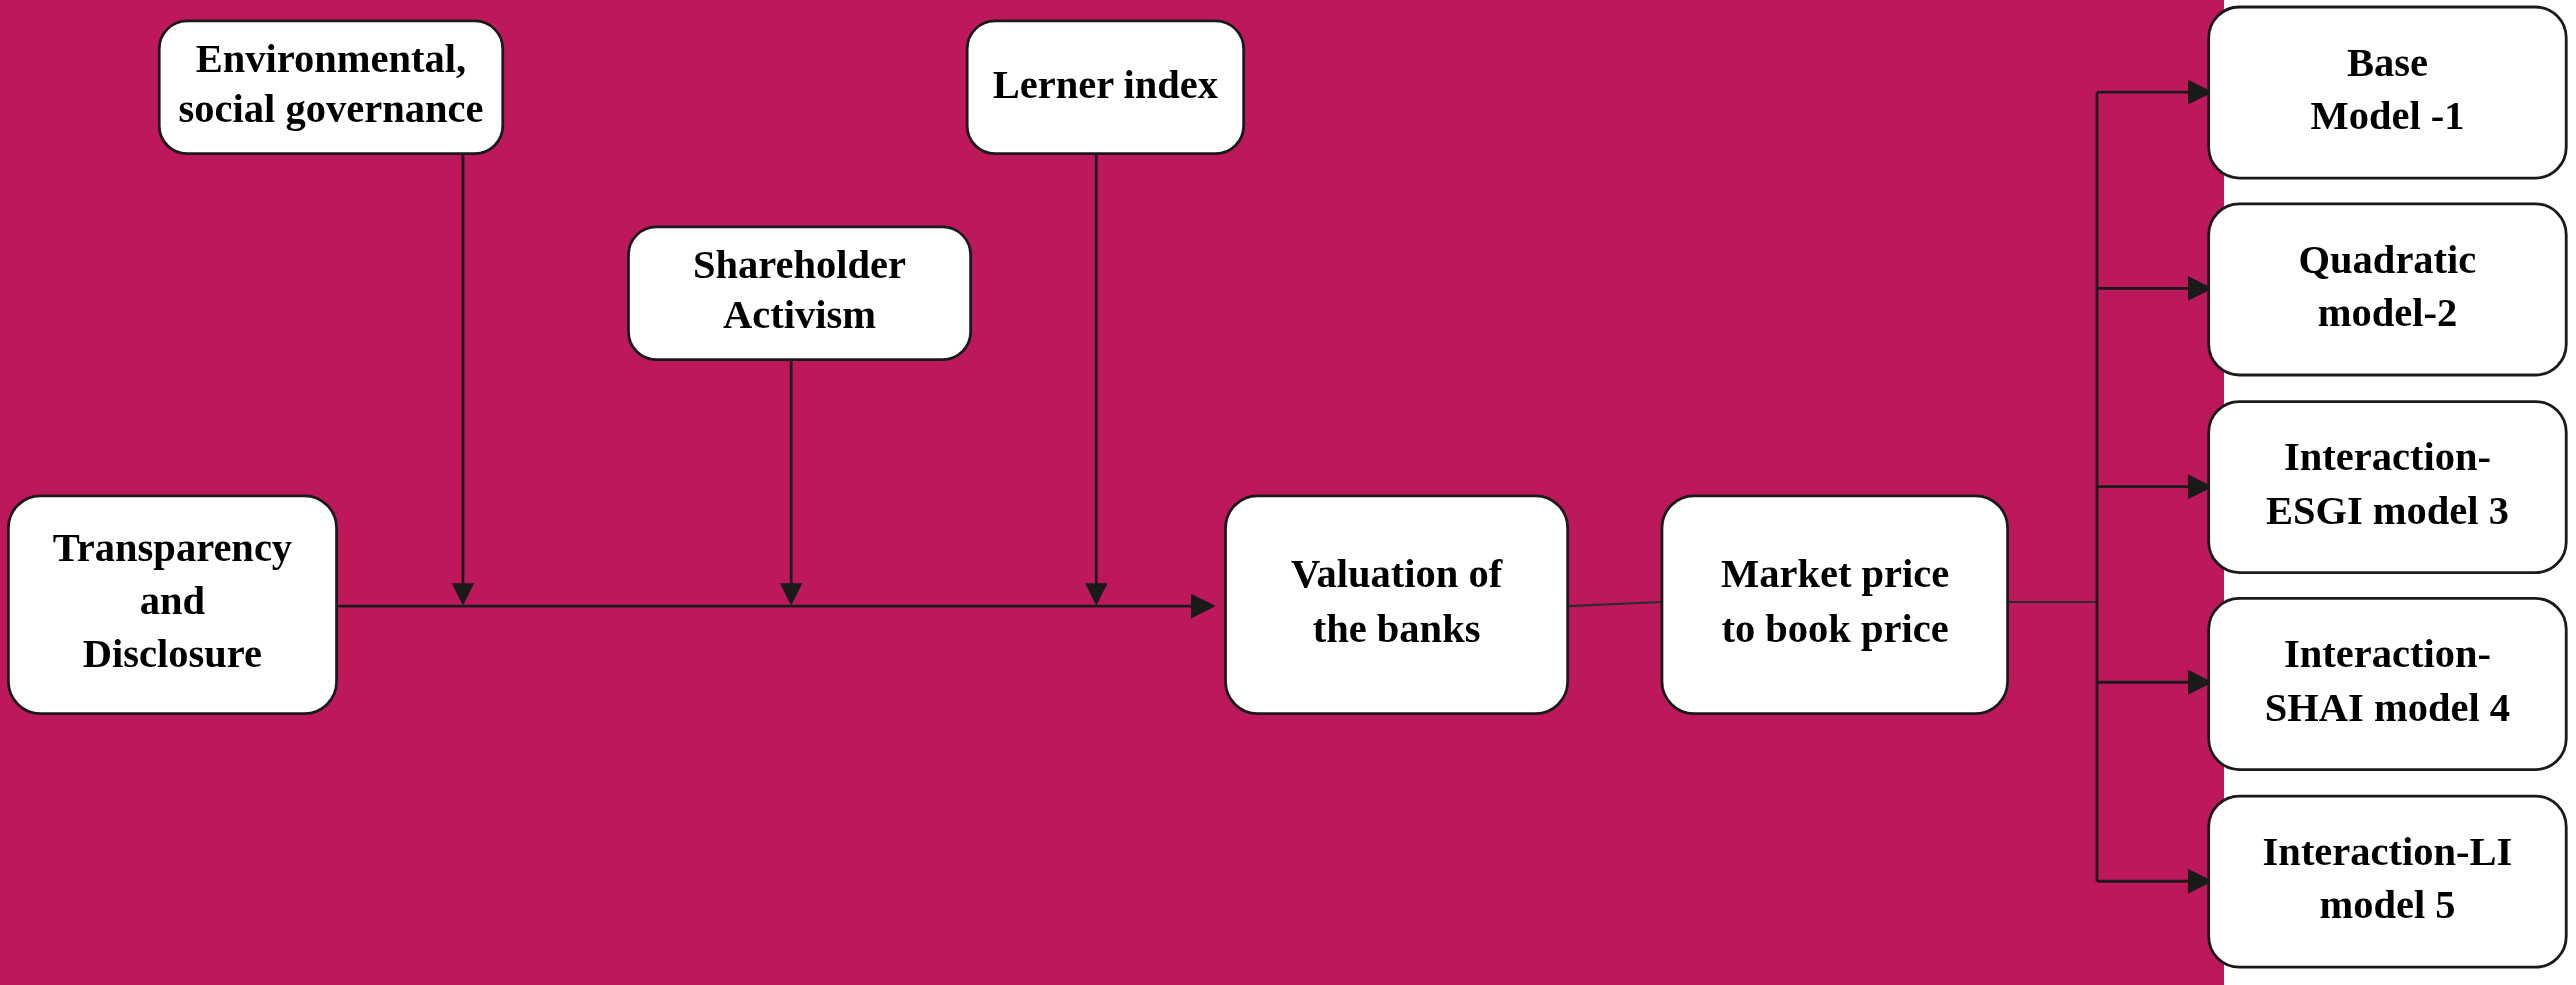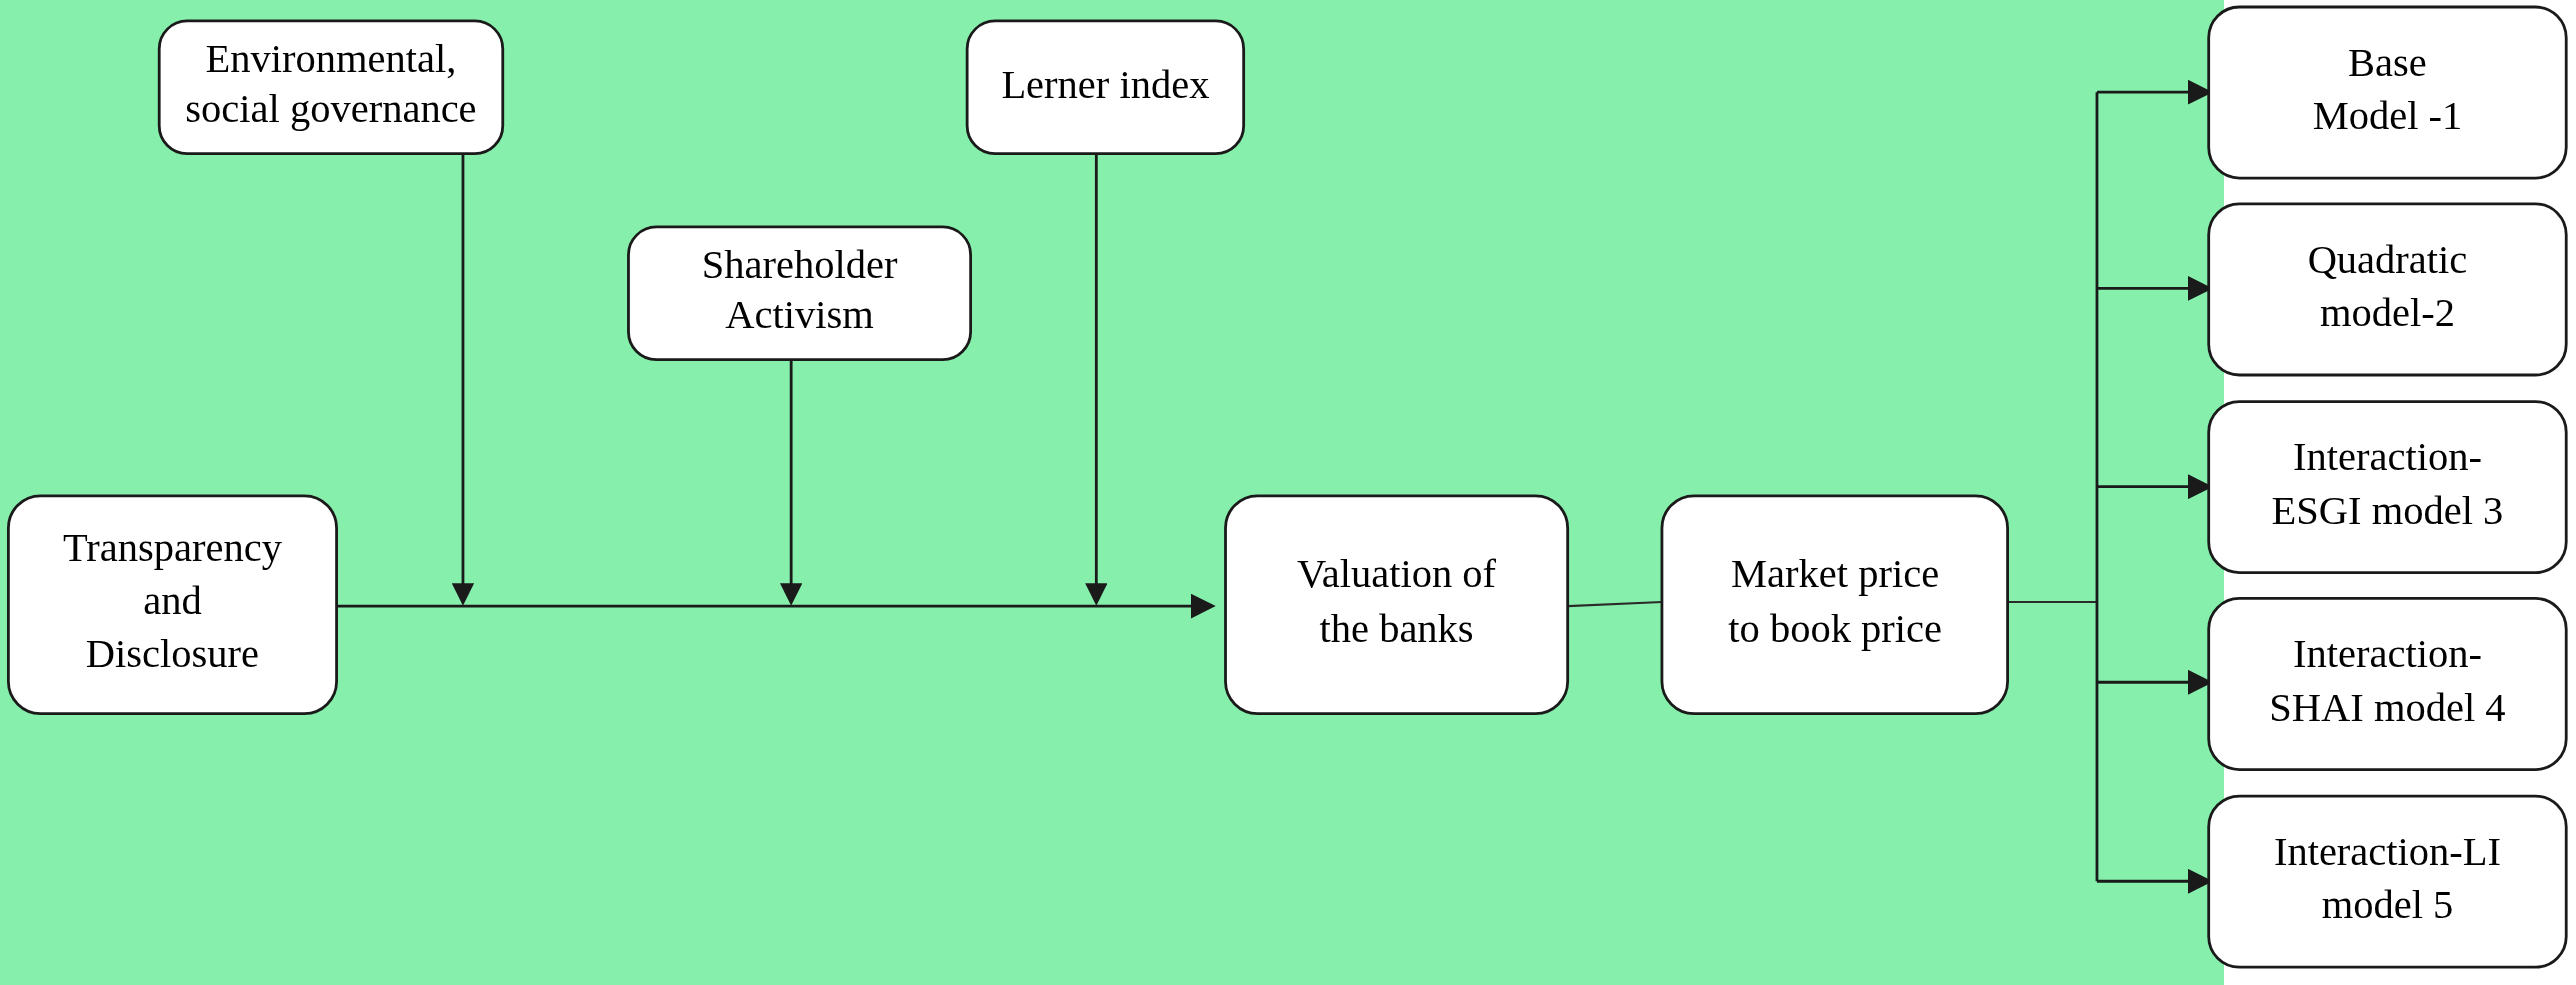--- a/index.html
+++ b/index.html
@@ -10,21 +10,22 @@
   body {
     width: 2576px;
     height: 986px;
     font-family: "Liberation Serif", "DejaVu Serif", serif;
     overflow: hidden;
   }
   #diagram-root {
     position: relative;
     width: 2224px;
     height: 986px;
-    background: #86efac;
+    background: #be185d;
+    font-weight: bold;
   }
   svg.flow {
     position: absolute;
     top: 0;
     left: 0;
     width: 2576px;
     height: 986px;
   }
   .node-rect {
     fill: #ffffff;

